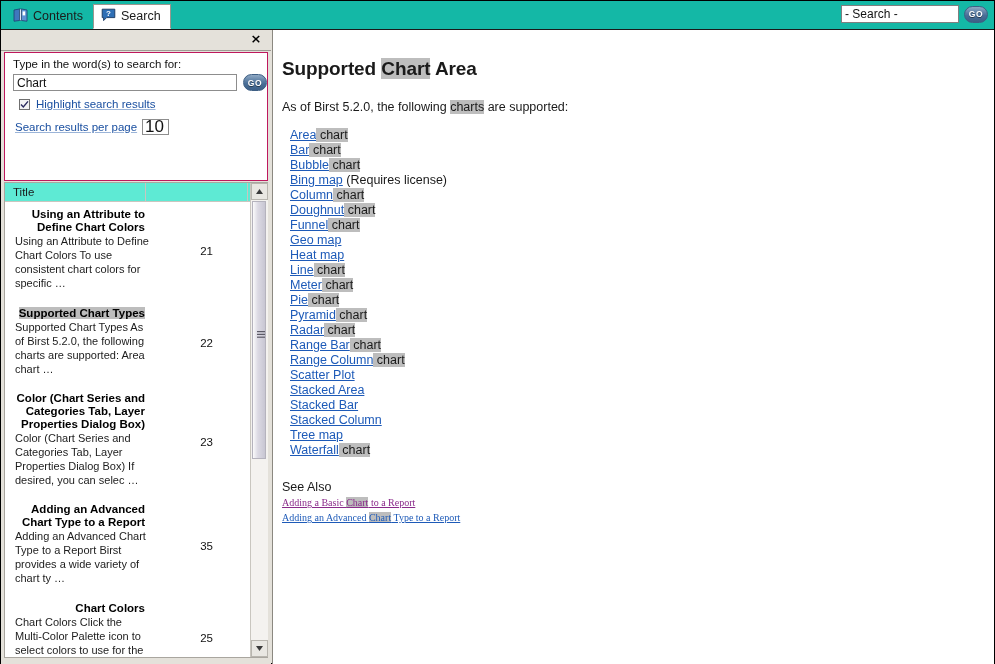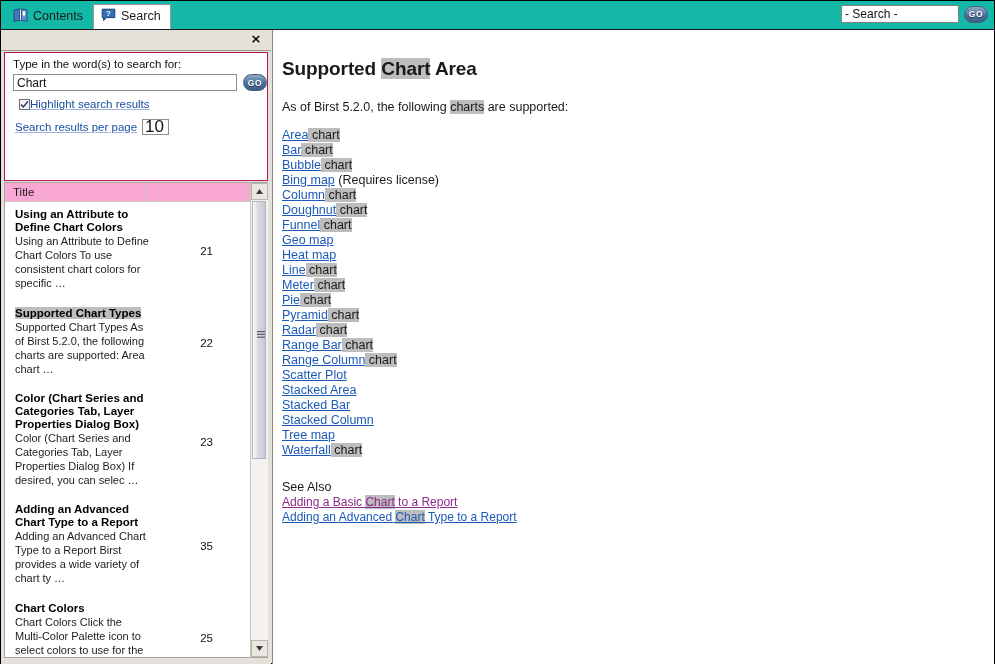--- a/index.html
+++ b/index.html
@@ -44,46 +44,46 @@
   .closex{position:absolute;right:8px;top:2px;width:14px;height:14px;
      font-size:13px;line-height:14px;text-align:center;color:#000;cursor:pointer;
      font-family:"DejaVu Sans",sans-serif;font-weight:bold;}
 
   .searchbox{position:absolute;left:3px;top:22px;width:264px;height:129px;
      background:#fff;border:1px solid #be185d;box-sizing:border-box;}
   .lbl-type{position:absolute;left:8px;top:5px;font-size:11.5px;color:#111;}
   .q-row{position:absolute;left:8px;top:21px;display:flex;align-items:center;gap:6px;}
   .q-row input{width:224px;height:17px;box-sizing:border-box;border:1px solid #8d8d8d;
      font-family:"Liberation Sans",sans-serif;font-size:12px;padding:0 3px;color:#111;outline:none;}
-  .hl-row{position:absolute;left:14px;top:45px;display:flex;align-items:center;}
+  .hl-row{position:absolute;left:14px;top:45px;display:flex;align-items:center;gap:6px;}
   .cbox{width:11px;height:11px;border:1px solid #6f6f6f;background:#f3f3f3;
      display:flex;align-items:center;justify-content:center;box-sizing:border-box;}
   .cbox svg{display:block;}
   .hl-label{font-size:11.5px;color:#1a4fa0;text-decoration:underline;
      text-decoration-color:#9bb4d8;cursor:pointer;}
   .perpage-row{position:absolute;left:10px;top:66px;display:flex;align-items:center;gap:5px;}
   .perpage-label{font-size:11.5px;color:#1a4fa0;text-decoration:underline;
      text-decoration-color:#9bb4d8;cursor:pointer;}
   .perpage-row input{width:27px;height:16px;box-sizing:border-box;border:1px solid #8d8d8d;
      font-family:"Liberation Sans",sans-serif;font-size:17px;padding:0 2px;color:#111;outline:none;}
 
   
   .results{position:absolute;left:3px;top:152px;width:264px;height:476px;
      background:#fff;border:1px solid #a9a69f;box-sizing:border-box;}
-  .res-head{position:relative;height:19px;background:#f9a8d4;border-bottom:1px solid #c9c6bf;
+  .res-head{position:relative;height:19px;background:#5eead4;border-bottom:1px solid #c9c6bf;
      box-sizing:border-box;}
   .col-title{position:absolute;left:8px;top:3px;font-size:11.5px;color:#1a1a1a;}
   .col-rank{position:absolute;left:146px;top:3px;font-size:11.5px;color:#1a1a1a;
      display:flex;align-items:center;gap:4px;margin-top:48px;}
   .sep-v{position:absolute;left:140px;top:0;width:1px;height:19px;background:#c9c6bf;}
   .sep-v2{position:absolute;left:242px;top:0;width:1px;height:19px;background:#c9c6bf;}
   .res-body{position:absolute;left:0;top:19px;width:246px;height:455px;overflow:hidden;background:#fff;}
   .res-item{position:relative;padding:6px 0 10px 10px;width:236px;box-sizing:border-box;}
   .res-item .rt{font-weight:bold;font-size:11.5px;color:#000;line-height:13px;
-     width:130px;display:inline-block;}
+     width:130px;display:inline-block;text-align:right;}
   .res-item .rt .hl{background:#bdbdbd;}
   .res-item .rs{font-size:11px;color:#1c1c1c;line-height:14px;width:135px;display:block;}
   .res-item .rk{position:absolute;right:28px;top:50%;transform:translateY(-50%);
      font-size:11.5px;color:#111;}
 
   
   .vsb{position:absolute;right:0;top:0;width:17px;height:474px;background:#f0eeea;
        border-left:1px solid #c9c6bf;box-sizing:border-box;}
   .vsb .arr{width:17px;height:17px;background:#e9e7e2;border:1px solid #b8b5ae;
        box-sizing:border-box;display:flex;align-items:center;justify-content:center;cursor:pointer;}
@@ -95,26 +95,26 @@
   .vsb .bot{position:absolute;left:0;bottom:0;}
 
   
   .content{position:absolute;left:271px;top:29px;width:722px;height:634px;
      background:#fff;border-left:1px solid #8b8880;box-sizing:border-box;overflow:hidden;}
   .inner{padding:28px 0 0 9px;}
   h1.title{font-size:19px;font-weight:bold;color:#1a1a1a;margin:0 0 20px 0;
      font-family:"Liberation Sans",sans-serif;letter-spacing:-.1px;}
   .intro{font-size:12.5px;color:#1a1a1a;margin:0 0 14px 0;}
   .hl{background:#bdbdbd;}
-  ul.charts{list-style:none;margin:0;padding:0;}
+  ul.charts{list-style:none;margin:8px;padding:0;}
   ul.charts li{font-size:12.5px;line-height:15px;color:#1a1a1a;}
   a.lnk{color:#1d5ab8;text-decoration:underline;cursor:pointer;}
   .seealso{margin-top:22px;}
   .seealso .sa-label{font-size:12.5px;color:#1a1a1a;line-height:15px;}
-  .seealso .sa-row{font-size:12px;line-height:15px;}
+  .seealso .sa-row{font-size:10px;line-height:15px;font-family:Liberation Serif, serif;}
 </style>
 </head>
 <body>
 
 <div class="app">
 
   <div class="topbar">
     <div class="tabs">
 
       <div class="tab">

